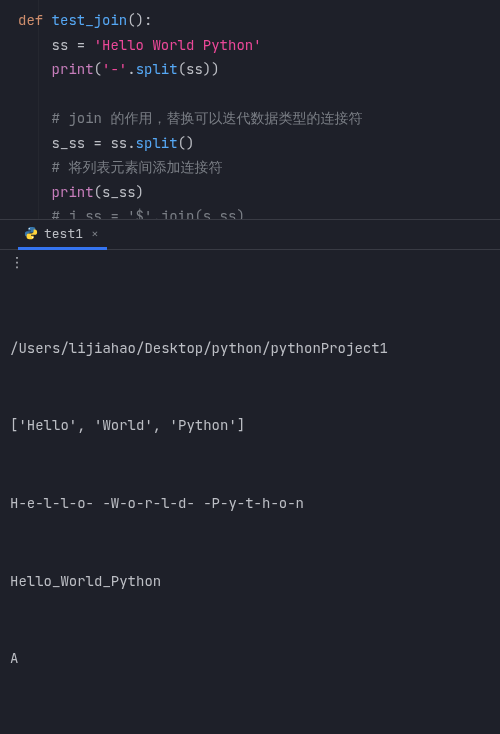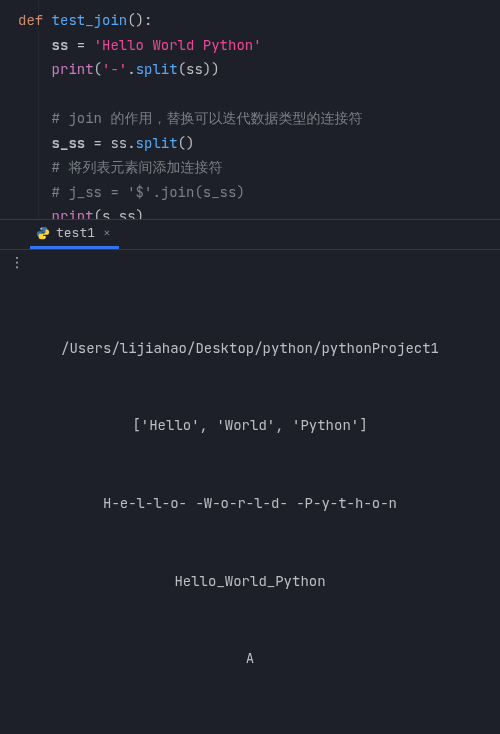--- a/index.html
+++ b/index.html
@@ -33,34 +33,34 @@
     white-space: pre;
     padding-left: 0;
     position: relative;
   }
   .kw   { color: #cf8e6d; margin-top: 12px; }
   .fn   { color: #56a8f5; text-align: center; }
   .str  { color: #ec4899; }
   .cmt  { color: #7a7e85; margin-top: 15px; }
   .call { color: #c77dbb; }
   .pn   { color: #bcbec4; }
-  .id   { color: #bcbec4; font-weight: bold; }
+  .id   { color: #bcbec4; }
   .console-wrap {
     border-top: 1px solid #393b44;
     background: #1e2029;
     display: flex;
     flex-direction: column;
   }
   .tabbar {
     display: flex;
-    align-items: center;
+    align-items: flex-start;
     height: 30px;
     background: #1e2029;
     border-bottom: 1px solid #393b44;
-    padding-left: 30px;
+    padding-left: 18px;
     gap: 6px;
   }
   .tab {
     display: flex;
     align-items: center;
     gap: 6px;
     padding: 0 6px;
     height: 30px;
     font-size: 13px;
     color: #bcbec4;
@@ -94,21 +94,20 @@
     font-size: 14px;
   }
   .output {
     padding: 8px 10px 10px 10px;
     font-family: "JetBrains Mono", "Consolas", "Menlo", monospace;
     font-size: 14px;
     line-height: 1.85;
     color: #bcbec4;
     white-space: pre;
     overflow: hidden;
-    text-align: center;
   }
 </style>
 </head>
 <body>
 
 <div class="editor">
   <div class="gutter-stripe"></div>
 
   <div class="line"><span class="kw">def</span> <span class="fn">test_join</span><span class="pn">():</span></div>
 
@@ -117,23 +116,23 @@
   <div class="line">    <span class="call">print</span><span class="pn">(</span><span class="str">'-'</span><span class="pn">.</span><span class="fn">split</span><span class="pn">(ss))</span></div>
 
   <div class="line">    </div>
 
   <div class="line">    <span class="cmt"># join 的作用，替换可以迭代数据类型的连接符</span></div>
 
   <div class="line">    <span class="id">s_ss </span><span class="pn">= ss.</span><span class="fn">split</span><span class="pn">()</span></div>
 
   <div class="line">    <span class="cmt"># 将列表元素间添加连接符</span></div>
 
+  <div class="line">    <span class="call">print</span><span class="pn">(s_ss)</span></div>
+
   <div class="line">    <span class="cmt"># j_ss = '$'.join(s_ss)</span></div>
-
-  <div class="line">    <span class="call">print</span><span class="pn">(s_ss)</span></div>
 
 </div>
 
 <div class="console-wrap">
   <div class="tabbar">
     <div class="tab active">
       <span class="py-icon">
         <svg viewBox="0 0 16 16">
             <path fill="#3776ab" d="M8 1c-3 0-3 1.5-3 2.5V5h3v1H3.5C2 6 1 7 1 9s1 3 2.5 3H5v-2c0-1.5 1-2.5 2.5-2.5h3C12 7.5 13 6.5 13 5V3.5C13 2 12 1 10 1H8z"></path>
             <circle cx="6" cy="3" r="0.8" fill="#fff"></circle>

